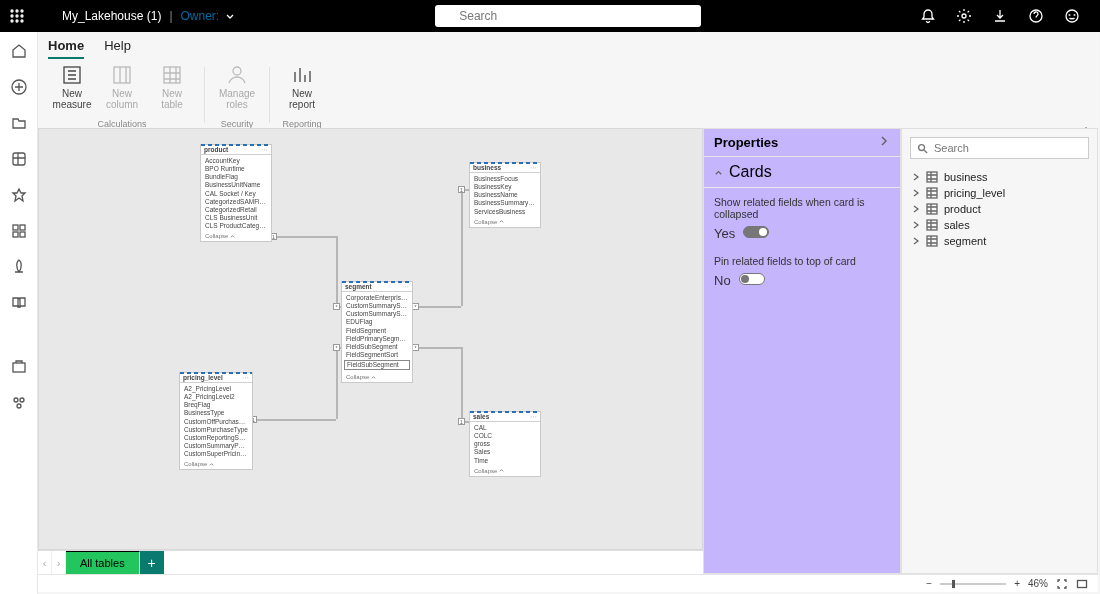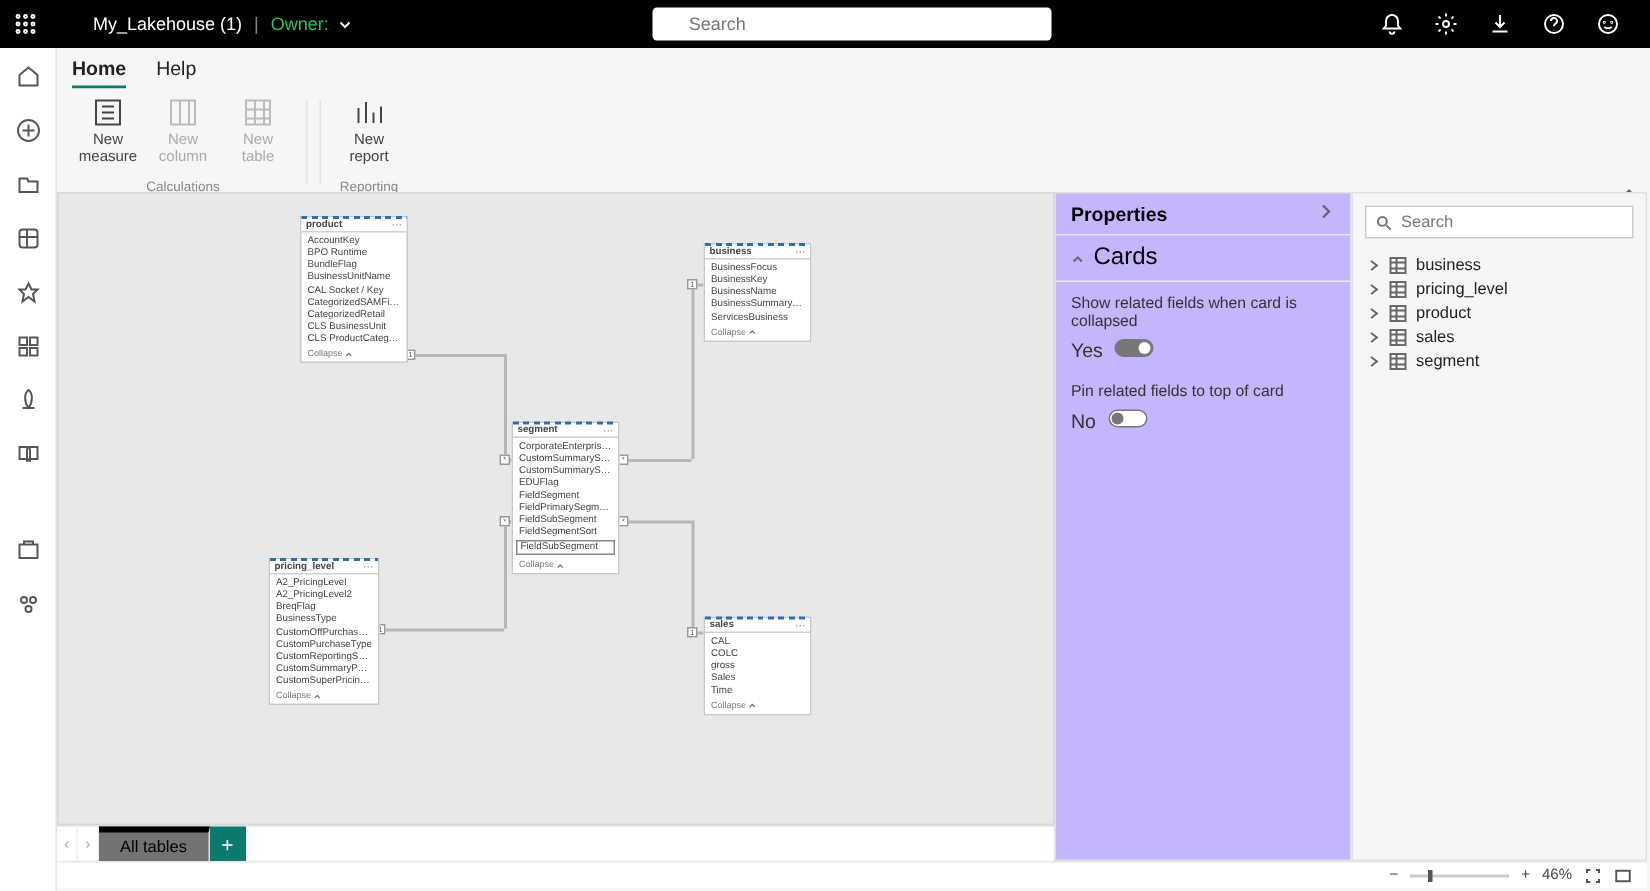--- a/index.html
+++ b/index.html
@@ -3,21 +3,21 @@
 <meta charset="utf-8">
 <style>
   * { box-sizing: border-box; margin: 0; padding: 0; font-family: "Segoe UI", Arial, sans-serif; }
   html, body { width: 1100px; height: 594px; overflow: hidden; background: #f5f5f5; }
 
   
   .topbar { display: flex; align-items: center; height: 32px; background: #000; color: #fff; padding: 0 10px; font-size: 12px; }
   .topbar .waffle { width: 14px; height: 14px; margin-right: 14px; }
   .topbar .title { font-weight: 400; margin-left: 24px; }
   .topbar .sep { margin: 0 8px; color: #888; }
-  .topbar .owner { color: #22c55e; display:flex; align-items:center; gap:6px;}
+  .topbar .owner { color: #0369a1; display:flex; align-items:center; gap:6px;}
   .topbar .owner .chev { width:10px;height:10px; }
   .topbar .search { flex: 0 0 auto; margin-left: 200px; }
   .topbar .search .box { width: 266px; height: 22px; background:#fff; border-radius:3px; display:flex; align-items:center; padding:0 6px; color:#555; gap:6px;}
   .topbar .search .box svg { width:12px; height:12px; }
   .topbar .search .box span { font-size: 12px; color:#777; }
   .topbar .spacer { flex:1; }
   .topbar .tico { width:16px; height:16px; margin:0 10px; }
   .topbar svg { fill:none; stroke:#fff; stroke-width:1.3; }
 
   
@@ -55,21 +55,21 @@
   .tblcard .rows .sel { border:1px solid #888; margin:1px -2px; padding:0 2px; }
   .tblcard .ftr { padding:1px 4px 2px; font-size:6px; color:#777; display:flex; align-items:center; gap:2px;}
   .tblcard .ftr svg{width:5px;height:5px;stroke:#777;fill:none;}
   .tblcard .dots { position:absolute; right:2px; top:1px; color:#999; letter-spacing:1px; font-size:7px;}
   .rel { position:absolute; border:1px solid #b6b6b6; }
   .relpt { position:absolute; width:7px; height:7px; background:#fff; border:1px solid #999; font-size:5px; display:flex; align-items:center; justify-content:center; color:#555;}
 
   
   .bottombar { position:absolute; left:38px; top:550px; width:665px; height:24px; background:#fff; border-top:1px solid #ddd; display:flex; align-items:stretch; font-size:11px; }
   .bottombar .nav { width:14px; display:flex; align-items:center; justify-content:center; border-right:1px solid #eee; color:#aaa; }
-  .bottombar .tabb { padding:0 14px; display:flex; align-items:center; border-right:1px solid #ddd; border-top:4px solid #000000; background:#737373;}
+  .bottombar .tabb { padding:0 14px; display:flex; align-items:center; border-right:1px solid #ddd; border-top:1px solid #000000; background:#22c55e;}
   .bottombar .plus { width:24px; background:#0b7a6e; color:#fff; display:flex; align-items:center; justify-content:center; font-size:14px;}
 
   
   .props { position:absolute; left:703px; top:128px; width:198px; bottom:20px; background:#c4b5fd; border:1px solid #e0e0e0; }
   .props .phead { display:flex; align-items:center; justify-content:space-between; padding:6px 10px; font-size:13px; font-weight:600; border-bottom:1px solid #e5e5e5;}
   .props .phead svg{width:12px;height:12px;stroke:#666;fill:none;stroke-width:1.5;}
   .props .accordion { display:flex; align-items:center; gap:6px; padding:6px 10px; font-size:16px; border-bottom:1px solid #eaeaea; }
   .props .accordion svg{width:9px;height:9px;stroke:#666;fill:none;stroke-width:1.5;}
   .props .body { padding:8px 10px; font-size:10.5px; color:#333; }
   .props .body .lbltxt { margin-bottom:6px; }
@@ -226,20 +226,33 @@
                 <rect x="4" y="4" width="16" height="16"></rect>
                 <path d="M4 10h16M4 16h16M10 4v16M16 4v16"></path>
               </svg></span>
           <span style="white-space:pre-line">New
 table</span>
         </div>
       </div>
       <div class="glabel">Calculations</div>
     </div>
     <div class="rsep"></div>
+    <div class="rgroup">
+      <div class="btns">
+        <div class="rbtn dis">
+          <span class="ic"><svg viewBox="0 0 24 24">
+                <circle cx="12" cy="8" r="4"></circle>
+                <path d="M4 20c1-4 5-6 8-6s7 2 8 6"></path>
+              </svg></span>
+          <span style="white-space:pre-line">Manage
+roles</span>
+        </div>
+      </div>
+      <div class="glabel">Security</div>
+    </div>
     <div class="rsep"></div>
     <div class="rgroup">
       <div class="btns">
         <div class="rbtn">
           <span class="ic"><svg viewBox="0 0 24 24">
                 <path d="M5 19V9M10 19V5M15 19v-7M20 19V8"></path>
               </svg></span>
           <span style="white-space:pre-line">New
 report</span>
         </div>

